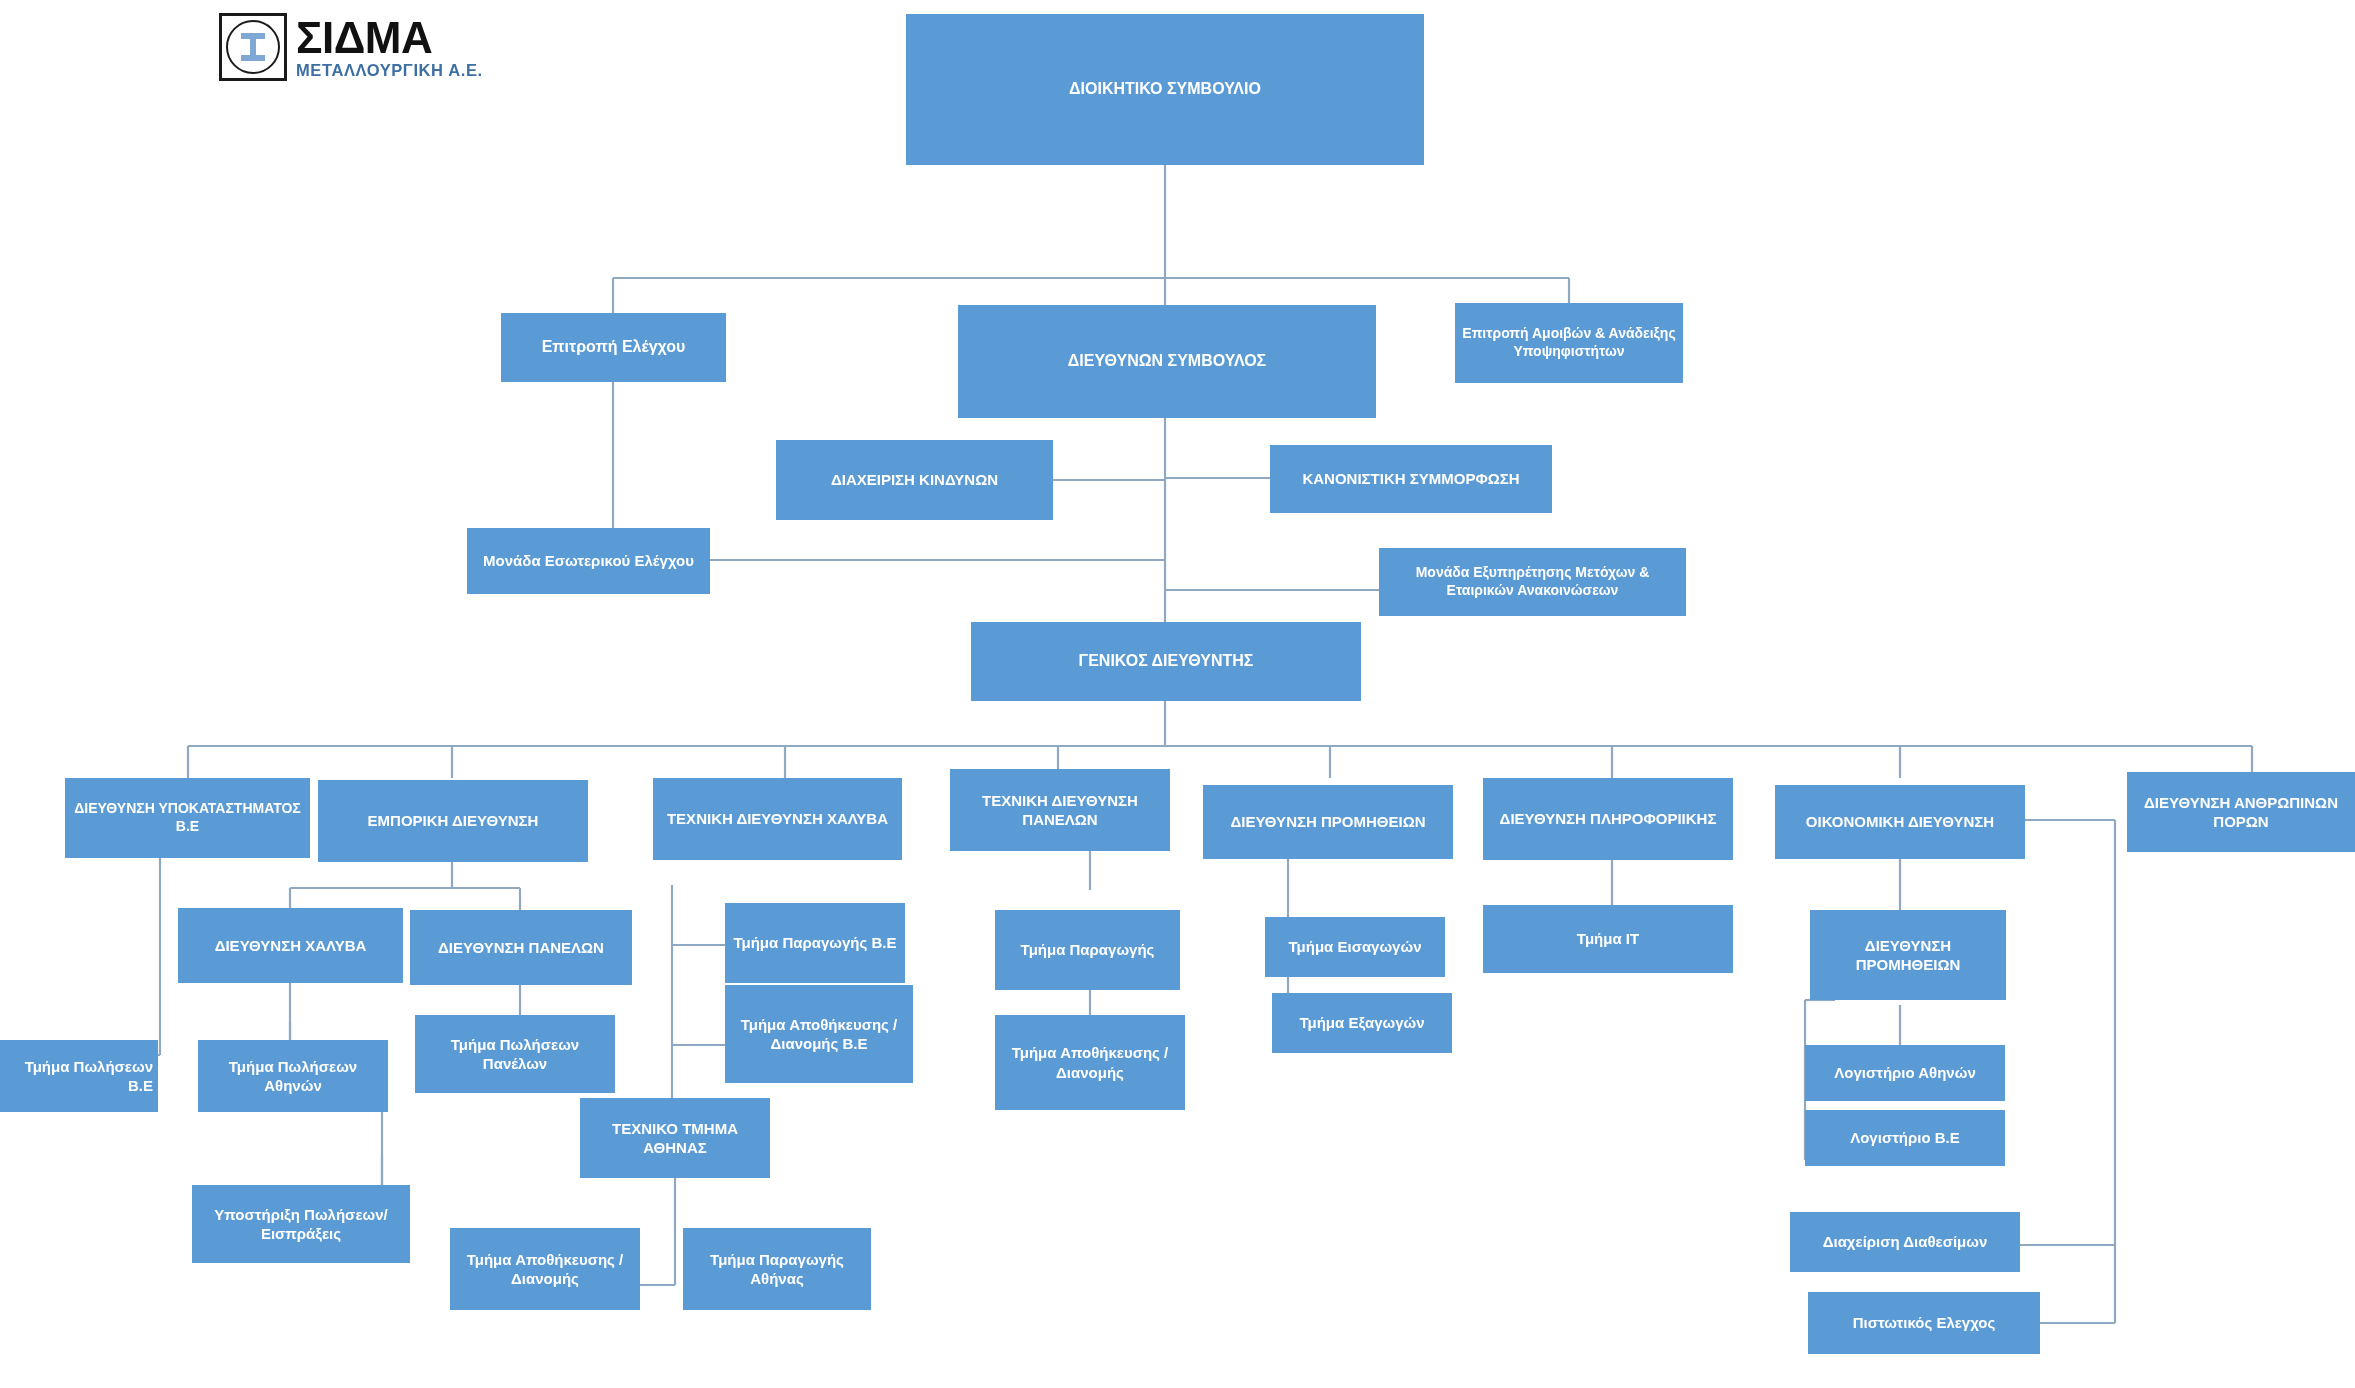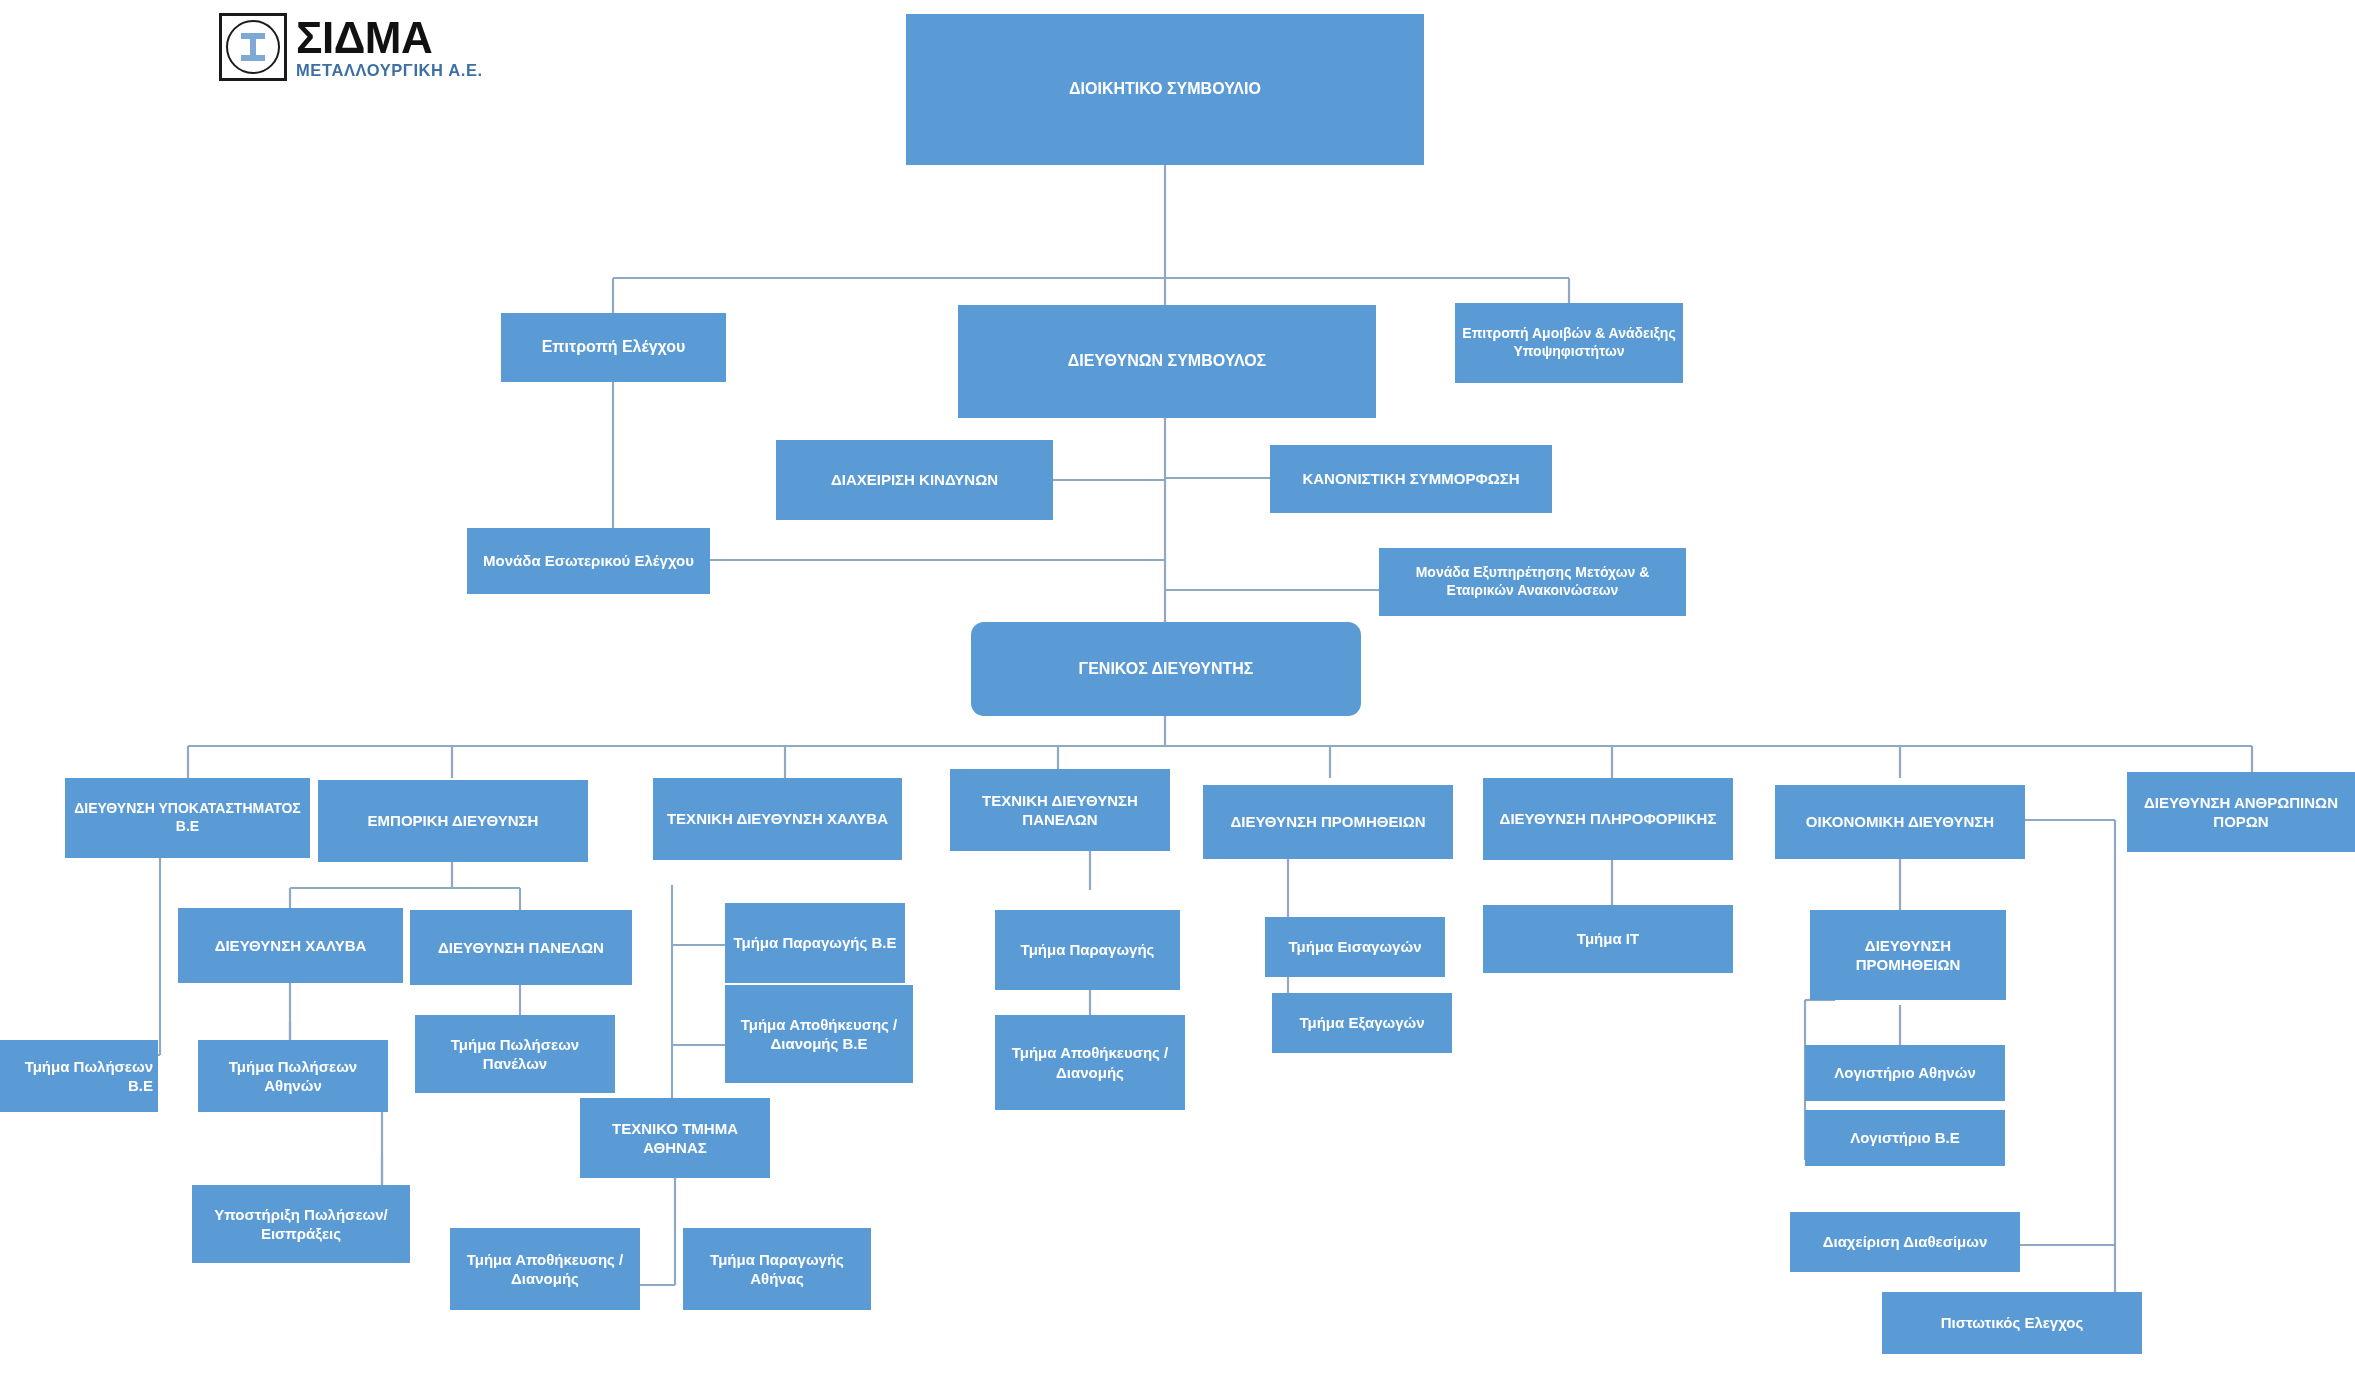--- a/index.html
+++ b/index.html
@@ -196,21 +196,21 @@
   <div class="node mixed s14" style="left:1455px;top:303px;width:228px;height:80px;">Επιτροπή Αμοιβών &amp; Ανάδειξης Υποψηφιστήτων</div>
 
   <div class="node caps s15" style="left:776px;top:440px;width:277px;height:80px;">ΔΙΑΧΕΙΡΙΣΗ ΚΙΝΔΥΝΩΝ</div>
 
   <div class="node caps s15" style="left:1270px;top:445px;width:282px;height:68px;">ΚΑΝΟΝΙΣΤΙΚΗ ΣΥΜΜΟΡΦΩΣΗ</div>
 
   <div class="node mixed s15" style="left:467px;top:528px;width:243px;height:66px;">Μονάδα  Εσωτερικού Ελέγχου</div>
 
   <div class="node mixed s14" style="left:1379px;top:548px;width:307px;height:68px;">Μονάδα Εξυπηρέτησης Μετόχων &amp; Εταιρικών Ανακοινώσεων</div>
 
-  <div class="node caps s16" style="left:971px;top:622px;width:390px;height:94px;border-radius:13px;">ΓΕΝΙΚΟΣ  ΔΙΕΥΘΥΝΤΗΣ</div>
+  <div class="node caps s16" style="left:971px;top:622px;width:390px;height:79px;">ΓΕΝΙΚΟΣ  ΔΙΕΥΘΥΝΤΗΣ</div>
 
   <div class="node caps s14" style="left:65px;top:778px;width:245px;height:80px;">ΔΙΕΥΘΥΝΣΗ ΥΠΟΚΑΤΑΣΤΗΜΑΤΟΣ Β.Ε</div>
 
   <div class="node caps s15" style="left:318px;top:780px;width:270px;height:82px;">ΕΜΠΟΡΙΚΗ ΔΙΕΥΘΥΝΣΗ</div>
 
   <div class="node caps s15" style="left:653px;top:778px;width:249px;height:82px;">ΤΕΧΝΙΚΗ ΔΙΕΥΘΥΝΣΗ ΧΑΛΥΒΑ</div>
 
   <div class="node caps s15" style="left:950px;top:769px;width:220px;height:82px;">ΤΕΧΝΙΚΗ ΔΙΕΥΘΥΝΣΗ ΠΑΝΕΛΩΝ</div>
 
   <div class="node caps s15" style="left:1203px;top:785px;width:250px;height:74px;">ΔΙΕΥΘΥΝΣΗ ΠΡΟΜΗΘΕΙΩΝ</div>
@@ -254,15 +254,15 @@
   <div class="node mixed s15" style="left:1483px;top:905px;width:250px;height:68px;">Τμήμα ΙΤ</div>
 
   <div class="node caps s15" style="left:1810px;top:910px;width:196px;height:90px;">ΔΙΕΥΘΥΝΣΗ ΠΡΟΜΗΘΕΙΩΝ</div>
 
   <div class="node mixed s15" style="left:1805px;top:1045px;width:200px;height:56px;">Λογιστήριο Αθηνών</div>
 
   <div class="node mixed s15" style="left:1805px;top:1110px;width:200px;height:56px;">Λογιστήριο Β.Ε</div>
 
   <div class="node mixed s15" style="left:1790px;top:1212px;width:230px;height:60px;">Διαχείριση Διαθεσίμων</div>
 
-  <div class="node mixed s15" style="left:1882px;top:1292px;width:260px;height:62px;">Πιστωτικός Ελεγχος</div>
+  <div class="node mixed s15" style="left:1808px;top:1292px;width:232px;height:62px;">Πιστωτικός Ελεγχος</div>
 
 </div>
 
 </body></html>

